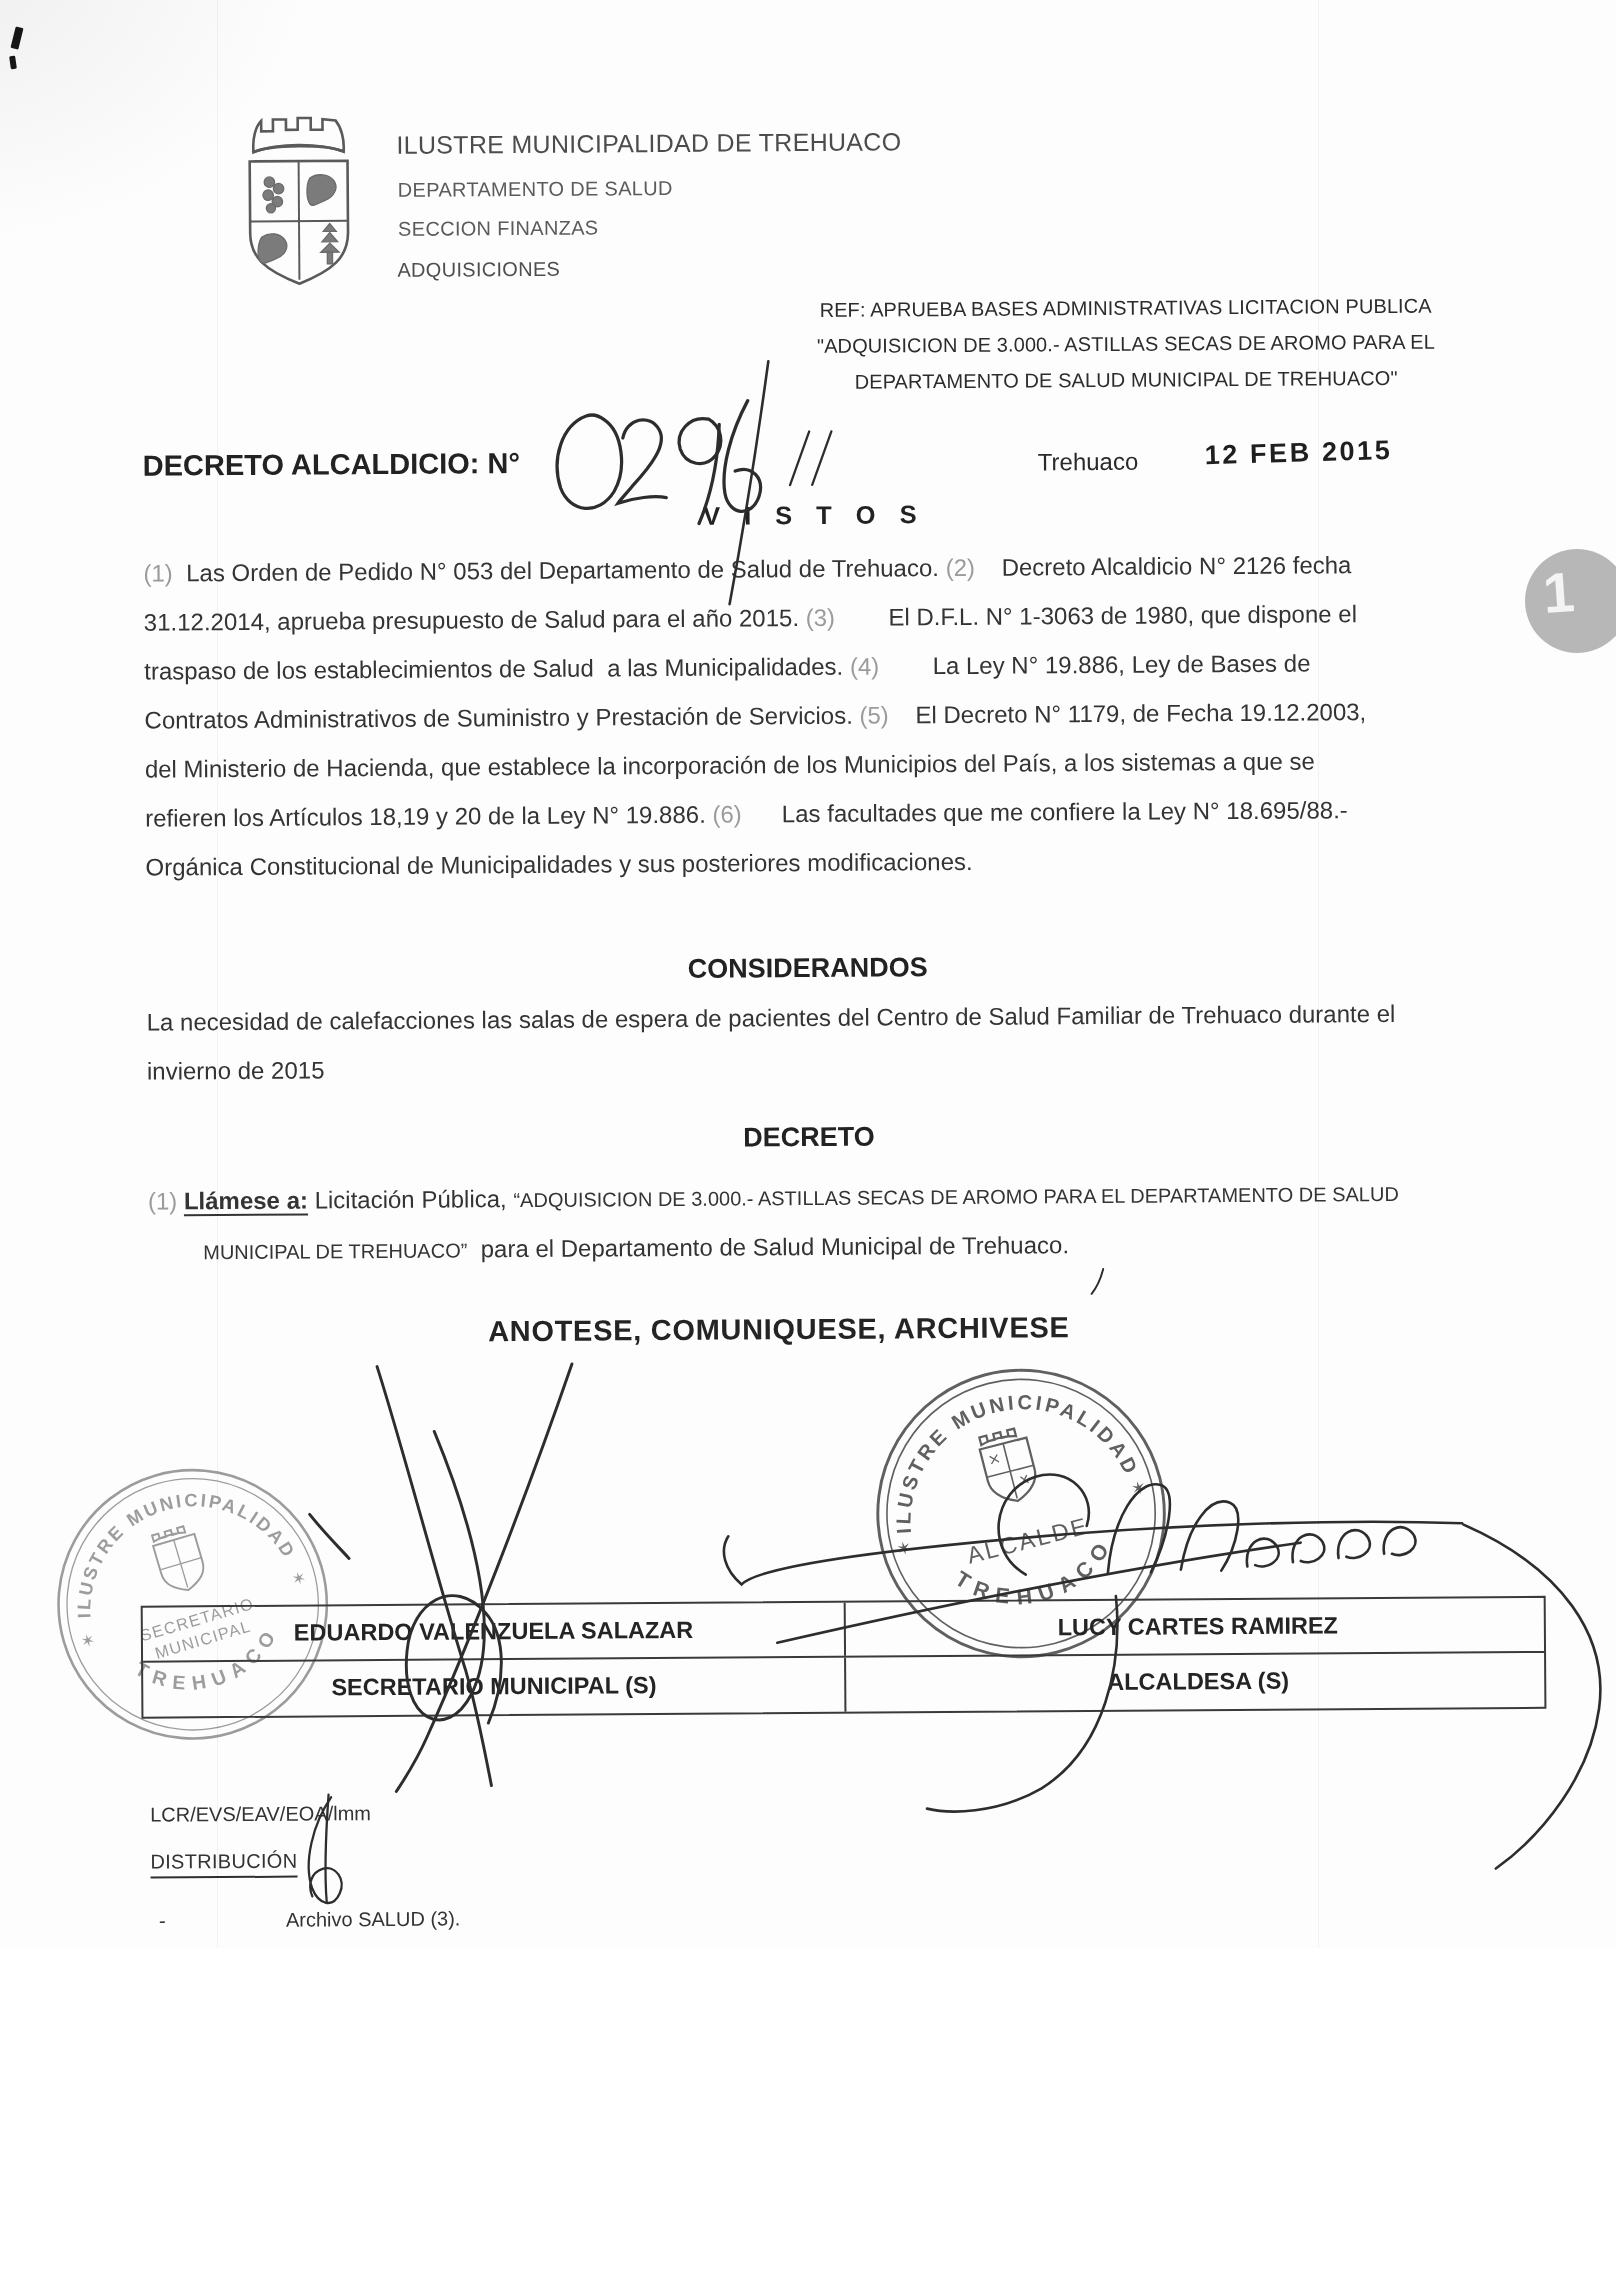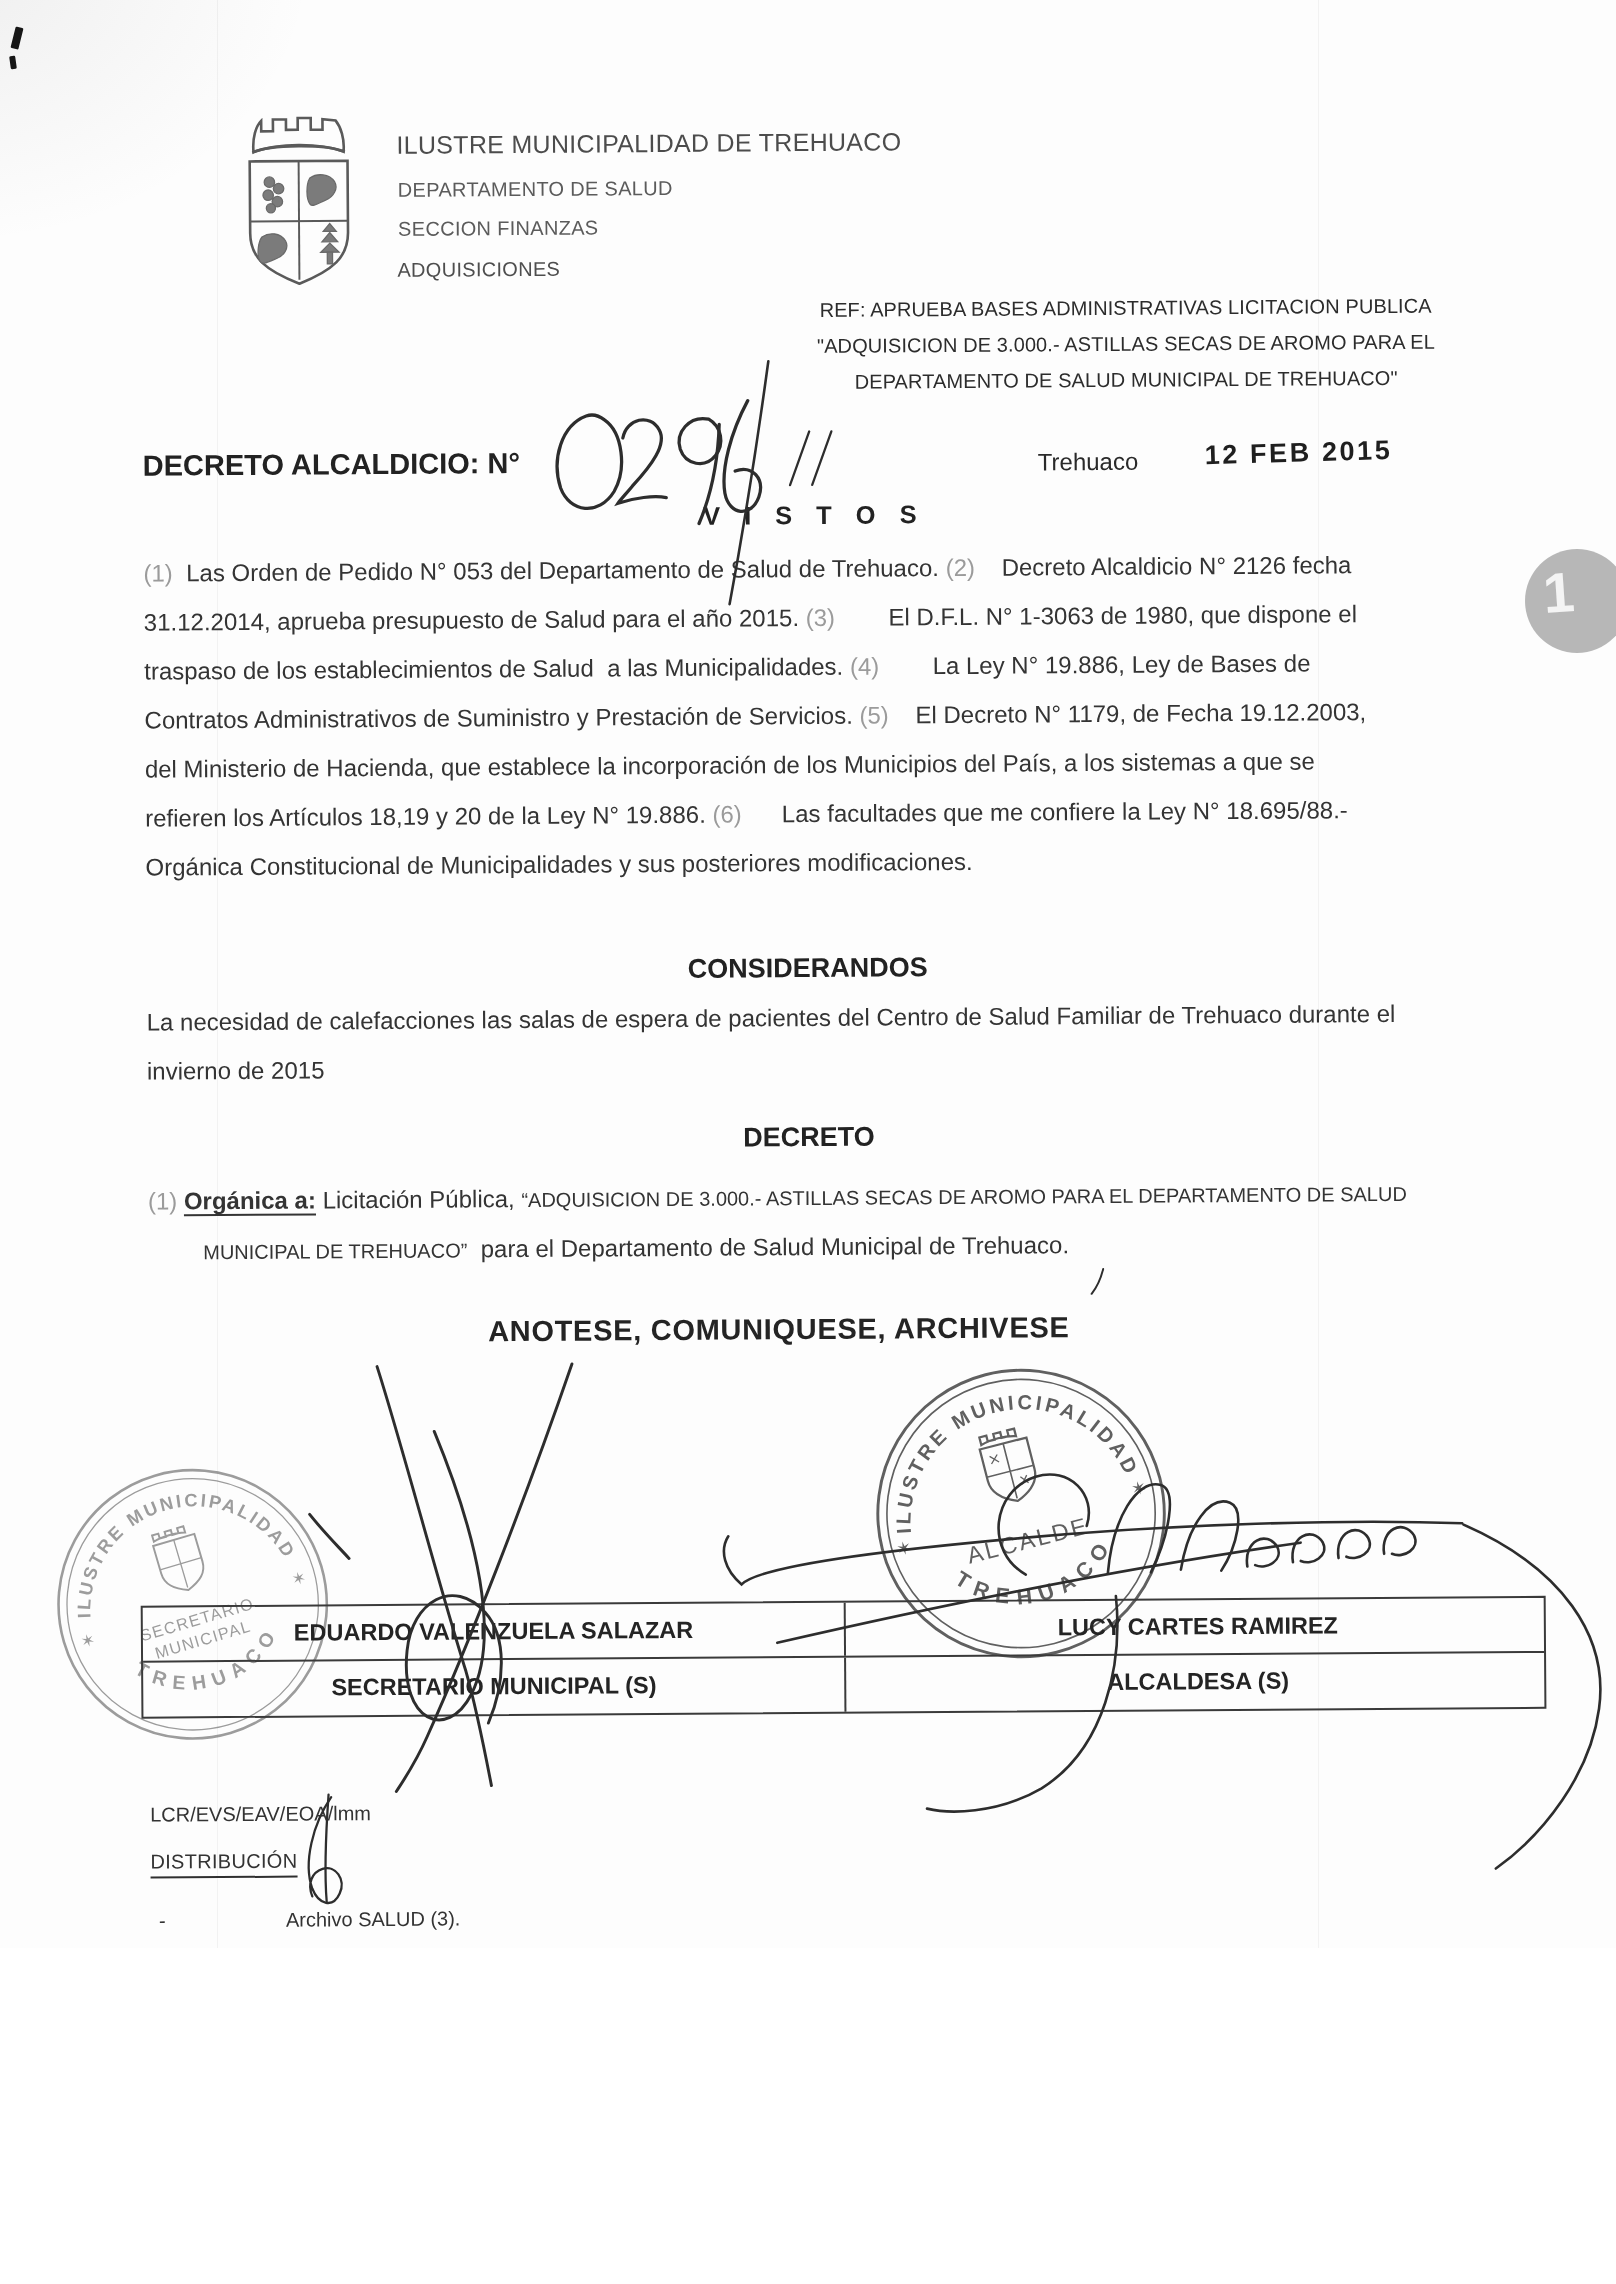--- a/index.html
+++ b/index.html
@@ -110,21 +110,21 @@
     <div class="abs bodyline" style="left:147px;top:702px;">Contratos Administrativos de Suministro y Prestación de Servicios. <span class="gnum">(5)</span>    El Decreto N° 1179, de Fecha 19.12.2003,</div>
     <div class="abs bodyline" style="left:147px;top:751px;">del Ministerio de Hacienda, que establece la incorporación de los Municipios del País, a los sistemas a que se</div>
     <div class="abs bodyline" style="left:147px;top:800px;">refieren los Artículos 18,19 y 20 de la Ley N° 19.886. <span class="gnum">(6)</span>      Las facultades que me confiere la Ley N° 18.695/88.-</div>
     <div class="abs bodyline" style="left:147px;top:849px;">Orgánica Constitucional de Municipalidades y sus posteriores modificaciones.</div>
 
     <div class="abs h-center" style="left:0;top:953px;">CONSIDERANDOS</div>
     <div class="abs bodyline" style="left:147px;top:1004px;">La necesidad de calefacciones las salas de espera de pacientes del Centro de Salud Familiar de Trehuaco durante el</div>
     <div class="abs bodyline" style="left:147px;top:1053px;">invierno de 2015</div>
 
     <div class="abs h-center" style="left:0;top:1122px;">DECRETO</div>
-    <div class="abs bodyline" style="left:147px;top:1183px;"><span class="gnum">(1) </span><span class="bu">Orgánica a:</span><span> Licitación Pública, </span><span class="caps">“ADQUISICION DE 3.000.- ASTILLAS SECAS DE AROMO PARA EL DEPARTAMENTO DE SALUD</span></div>
+    <div class="abs bodyline" style="left:147px;top:1183px;"><span class="gnum">(1) </span><span class="bu">Llámese a:</span><span> Licitación Pública, </span><span class="caps">“ADQUISICION DE 3.000.- ASTILLAS SECAS DE AROMO PARA EL DEPARTAMENTO DE SALUD</span></div>
     <div class="abs bodyline" style="left:202px;top:1233px;"><span class="caps">MUNICIPAL DE TREHUACO”</span><span>  para el Departamento de Salud Municipal de Trehuaco.</span></div>
 
     <div class="abs h-closing" style="left:0;top:1313px;">ANOTESE, COMUNIQUESE, ARCHIVESE</div>
 
     <svg class="abs" style="left:49px;top:1460px;opacity:.68;" width="280" height="280" viewBox="0 0 430 430">
       <defs>
         <path id="ls-top" d="M 55 225 A 160 160 0 1 1 375 225"></path>
         <path id="ls-bot" d="M 85 270 A 150 150 0 0 0 345 270"></path>
       </defs>
       <g transform="rotate(-16 215 215)" stroke="#6f6f6f" fill="none">

